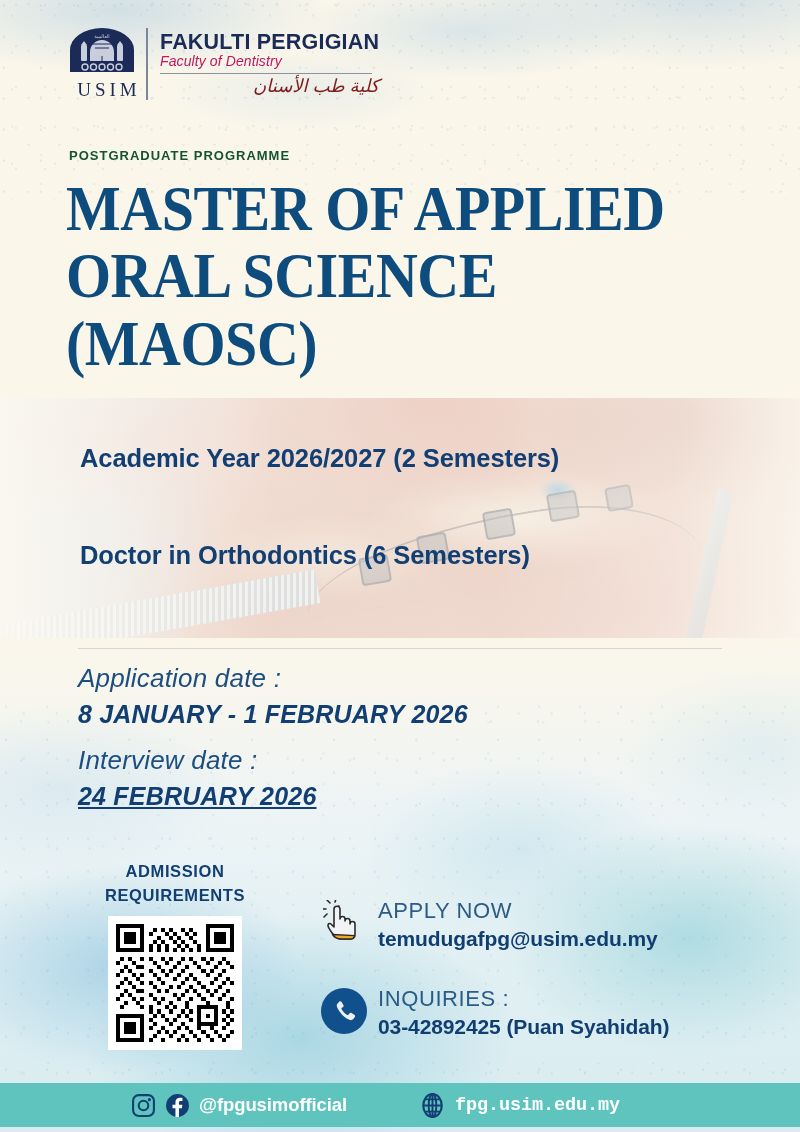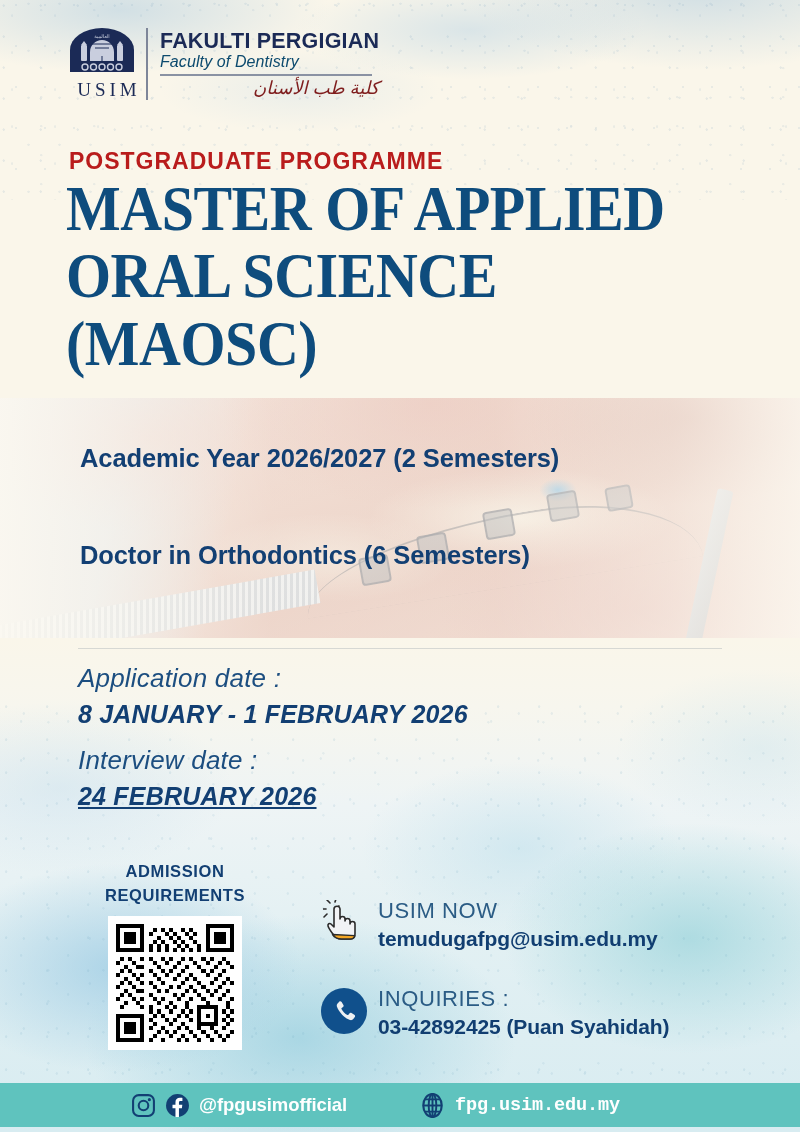--- a/index.html
+++ b/index.html
@@ -173,47 +173,47 @@
   }
   .logo-text { padding-top: 2px; }
   .fac-my {
     font-size: 21.5px;
     font-weight: 700;
     letter-spacing: .2px;
     color: #1B2A56;
     line-height: 1.08;
   }
   .fac-en {
-    font-size: 16px;
+    font-size: 14px;
     font-style: italic;
-    color: #0c4a6e;
+    color: #be185d;
     line-height: 1.12;
     letter-spacing: .1px;
   }
   .fac-rule {
     width: 212px; height: 1.5px;
     background: #8a92a3;
     margin: 3px 0 2px;
   }
   .fac-ar {
     font-size: 18px;
     color: #7f1d1d;
     direction: rtl;
     line-height: 1.2;
     font-style: italic;
   }
 
   
   .kicker {
     position: absolute;
     left: 69px; top: 148px;
-    font-size: 23px;
+    font-size: 13px;
     font-weight: 700;
     letter-spacing: 1.0px;
-    color: #b91c1c;
+    color: #14532d;
   }
   .title {
     position: absolute;
     left: 66px; top: 176px;
     width: 700px;
     font-family: "Liberation Serif", serif;
     font-weight: 700;
     font-size: 63px;
     line-height: 1.07;
     letter-spacing: -0.5px;
@@ -681,21 +681,21 @@
             <path d="M12 2 L13 -1"></path>
             <path d="M3 9 L-1 9"></path>
           <path d="M4 14 L1 17"></path>
             <path d="M13 8 L16 6"></path>
         </g>
         <path d="M11 9 L11 27 L8 24 C6.5 22.8 4.6 23.8 5 25.8 C5.2 27 7 30 9.5 33.5 C12 37 14.5 39 18.5 39 L27 39 C30 39 32 37 32 34 L32 24 C32 22.5 30.8 21.5 29.5 21.5 C28.2 21.5 27 22.5 27 24 L27 21 C27 19.5 25.8 18.5 24.5 18.5 C23.2 18.5 22 19.5 22 21 L22 19 C22 17.5 20.8 16.5 19.5 16.5 C18.2 16.5 17 17.5 17 19 L17 9 C17 7.4 15.7 6.2 14 6.2 C12.3 6.2 11 7.4 11 9 Z" fill="#f2f3f5" stroke="#2b2b2b" stroke-width="1.6" stroke-linejoin="round"></path>
         <path d="M9.5 34.5 C11.5 37.6 14 39 18.5 39 L27 39 C29.4 39 31.2 37.6 31.8 35.6 L9.5 34.5 Z" fill="#F5A623" stroke="#2b2b2b" stroke-width="1.4" stroke-linejoin="round"></path>
       </svg>
     </div>
     <div class="c-text">
-      <div class="c-label">USIM NOW</div>
+      <div class="c-label">APPLY NOW</div>
       <div class="c-value">temudugafpg@usim.edu.my</div>
     </div>
   </div>
 
   <div class="contact contact-call">
     <div class="c-icon">
       <div class="phone-circle">
         <svg width="24" height="24" viewBox="0 0 24 24">
           <path d="M7.4 2.6c.7-.5 1.7-.3 2.2.5l1.8 2.8c.4.7.3 1.6-.4 2.1l-1.3 1c-.3.2-.4.6-.2 1 .6 1.2 1.5 2.4 2.5 3.4 1 1 2.2 1.9 3.4 2.5.4.2.8.1 1-.2l1-1.3c.5-.7 1.4-.8 2.1-.4l2.8 1.8c.8.5 1 1.5.5 2.2l-1.3 1.8c-.8 1.1-2.2 1.6-3.5 1.2-2.6-.8-5.4-2.7-7.9-5.2C7.6 13 5.7 10.2 4.9 7.6c-.4-1.3.1-2.7 1.2-3.5z" fill="#eef1f3"></path>
         </svg>

